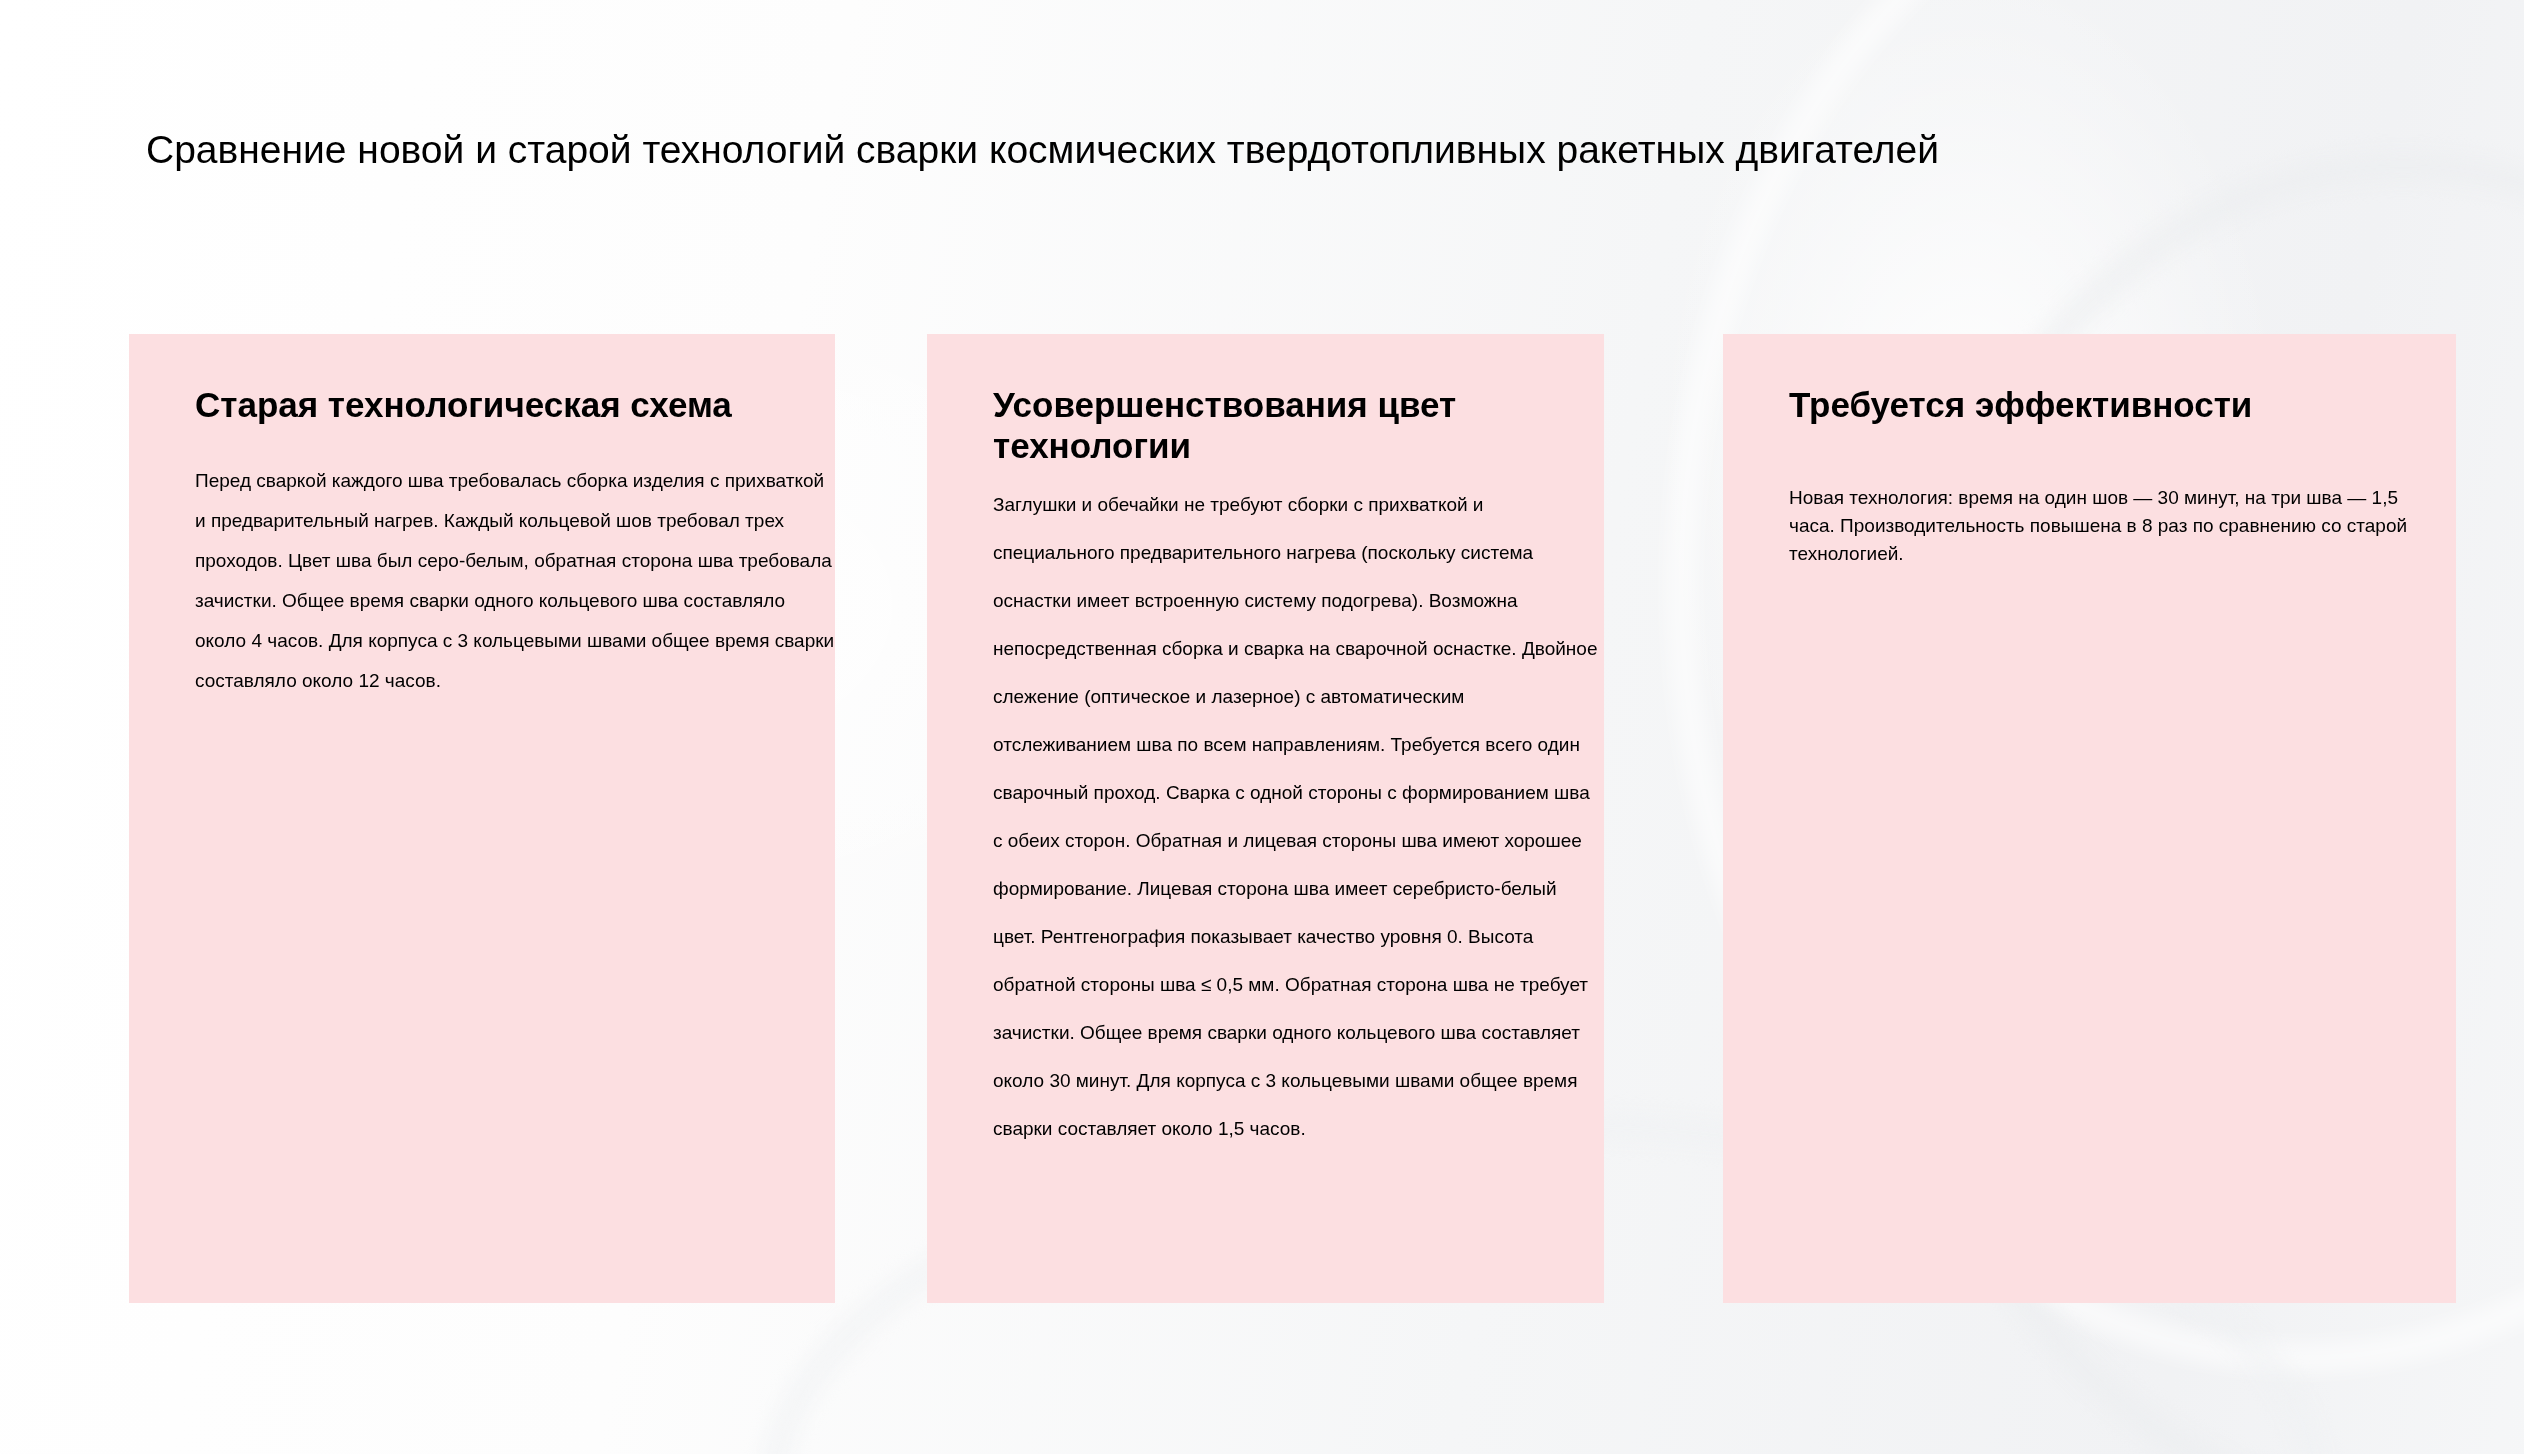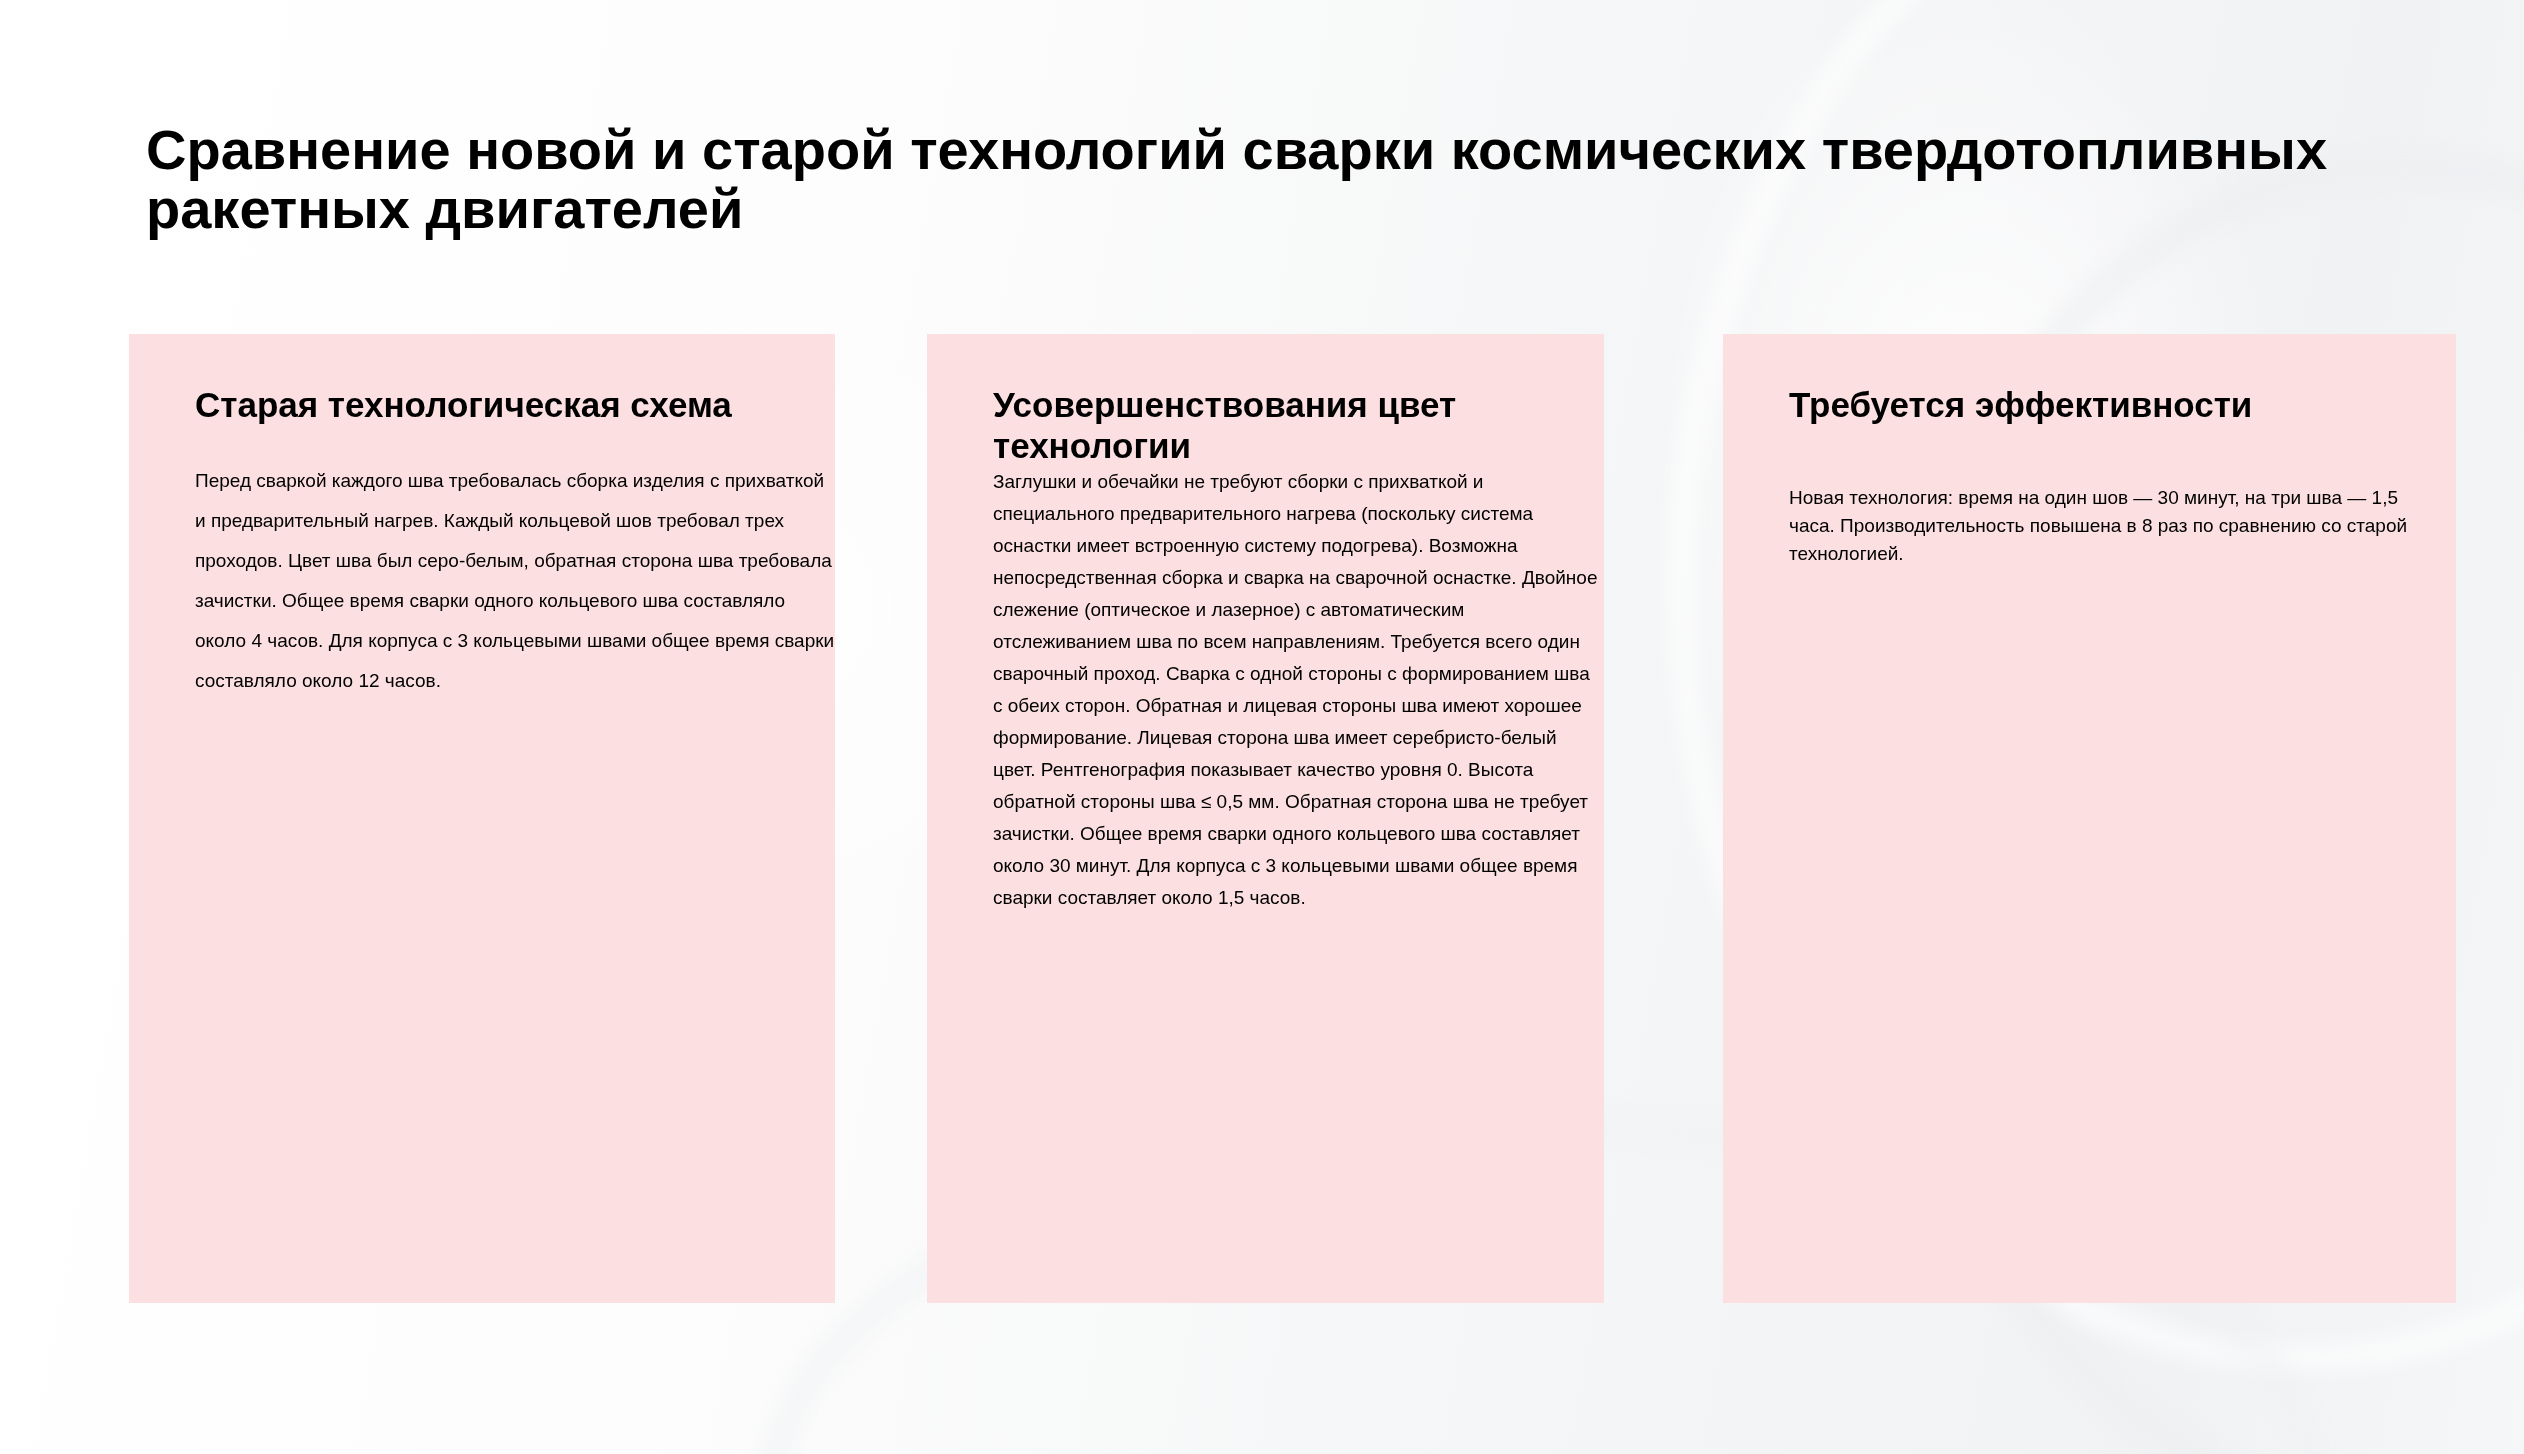--- a/index.html
+++ b/index.html
@@ -15,37 +15,37 @@
       radial-gradient(ellipse 707px 454px at 656px 606px, rgba(255,255,255,0.9), rgba(255,255,255,0) 75%),
       linear-gradient(100deg, #ffffff 0%, #fdfdfd 30%, #f5f6f7 60%, #f1f2f4 85%, #f6f7f8 100%);
   }
   .swirl {
     position: absolute; border-radius: 50%;
     border: 30px solid rgba(255,255,255,0.55);
     filter: blur(9px);
   }
   .title {
     position: absolute; left: 146px; top: 120px; width: 2222px;
-    font-size: 56px; font-weight: bold; line-height: 59px; margin: 0;
+    font-size: 39px; font-weight: normal; line-height: 59px; margin: 0;
   }
   .card {
     position: absolute; top: 334px; height: 969px;
     background: #fcdfe1; box-sizing: border-box;
   }
   .card h2 {
     margin: 0; font-size: 35px; font-weight: bold; line-height: 41px;
   }
   .card p {
     margin: 0; font-size: 19px;
   }
   #c1 { left: 129px; width: 706px; padding: 50px 12px 0 66px; }
   #c1 p { margin-top: 36px; line-height: 40px; width: 641px; }
   #c2 { left: 927px; width: 677px; padding: 50px 0 0 66px; }
   #c2 h2 { width: 581px; }
-  #c2 p { margin-top: 0; line-height: 32px; width: 608px; }
+  #c2 p { margin-top: 15px; line-height: 48px; width: 608px; }
   #c3 { left: 1723px; width: 733px; padding: 50px 0 0 66px; }
   #c3 p { margin-top: 59px; line-height: 28px; width: 656px; }
 </style>
 </head>
 <body>
 
 <div class="bg"></div>
 <div class="swirl" style="left:1666px; top:-202px; width:1212px; height:1515px;"></div>
 <div class="swirl" style="left:1868px; top:151px; width:1010px; height:1313px; border-color: rgba(235,237,240,0.5);"></div>
 <div class="swirl" style="left:757px; top:1111px; width:1515px; height:707px; border-color: rgba(240,241,243,0.5);"></div>

